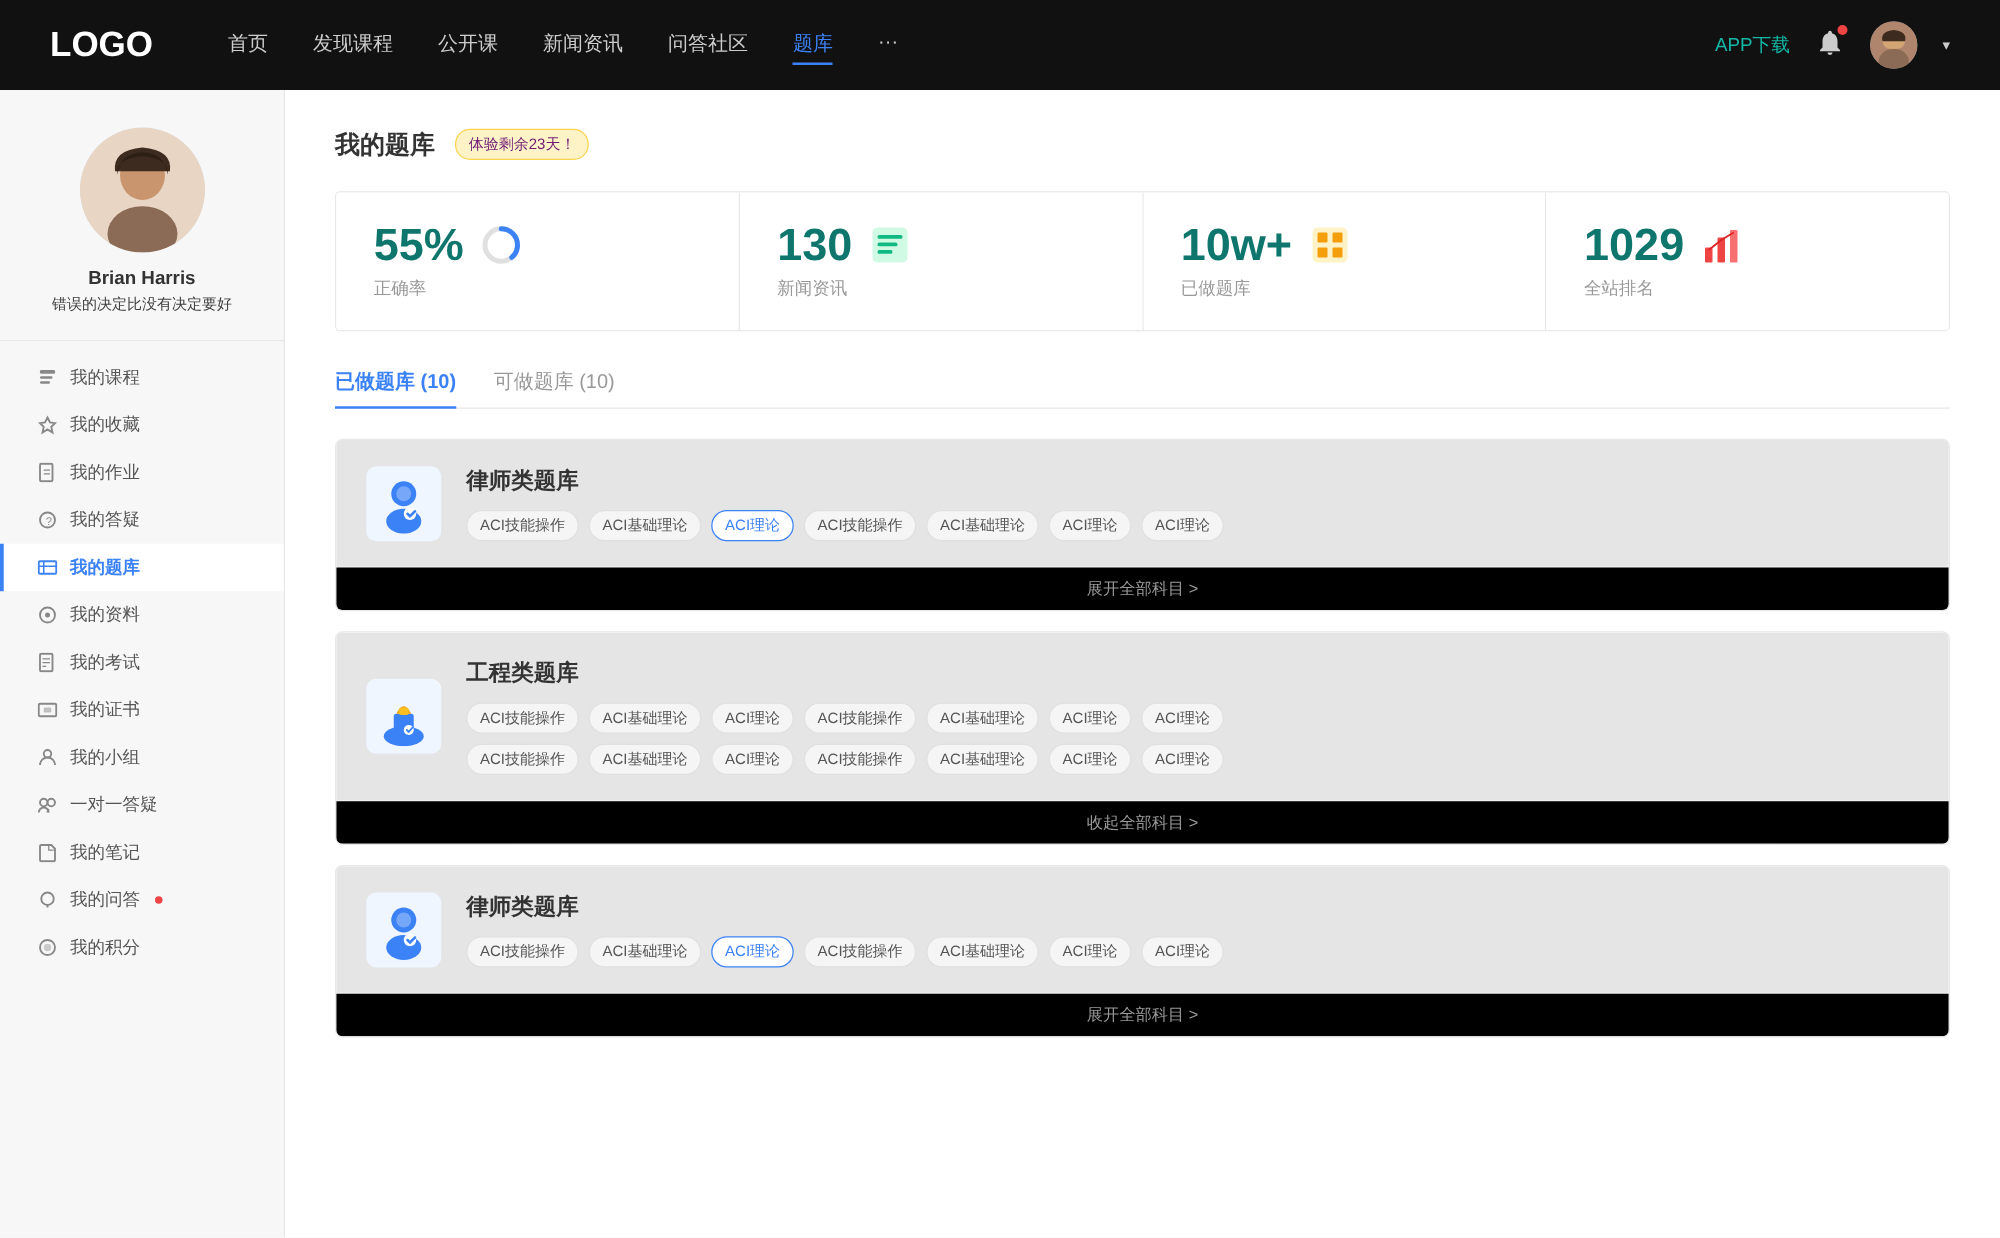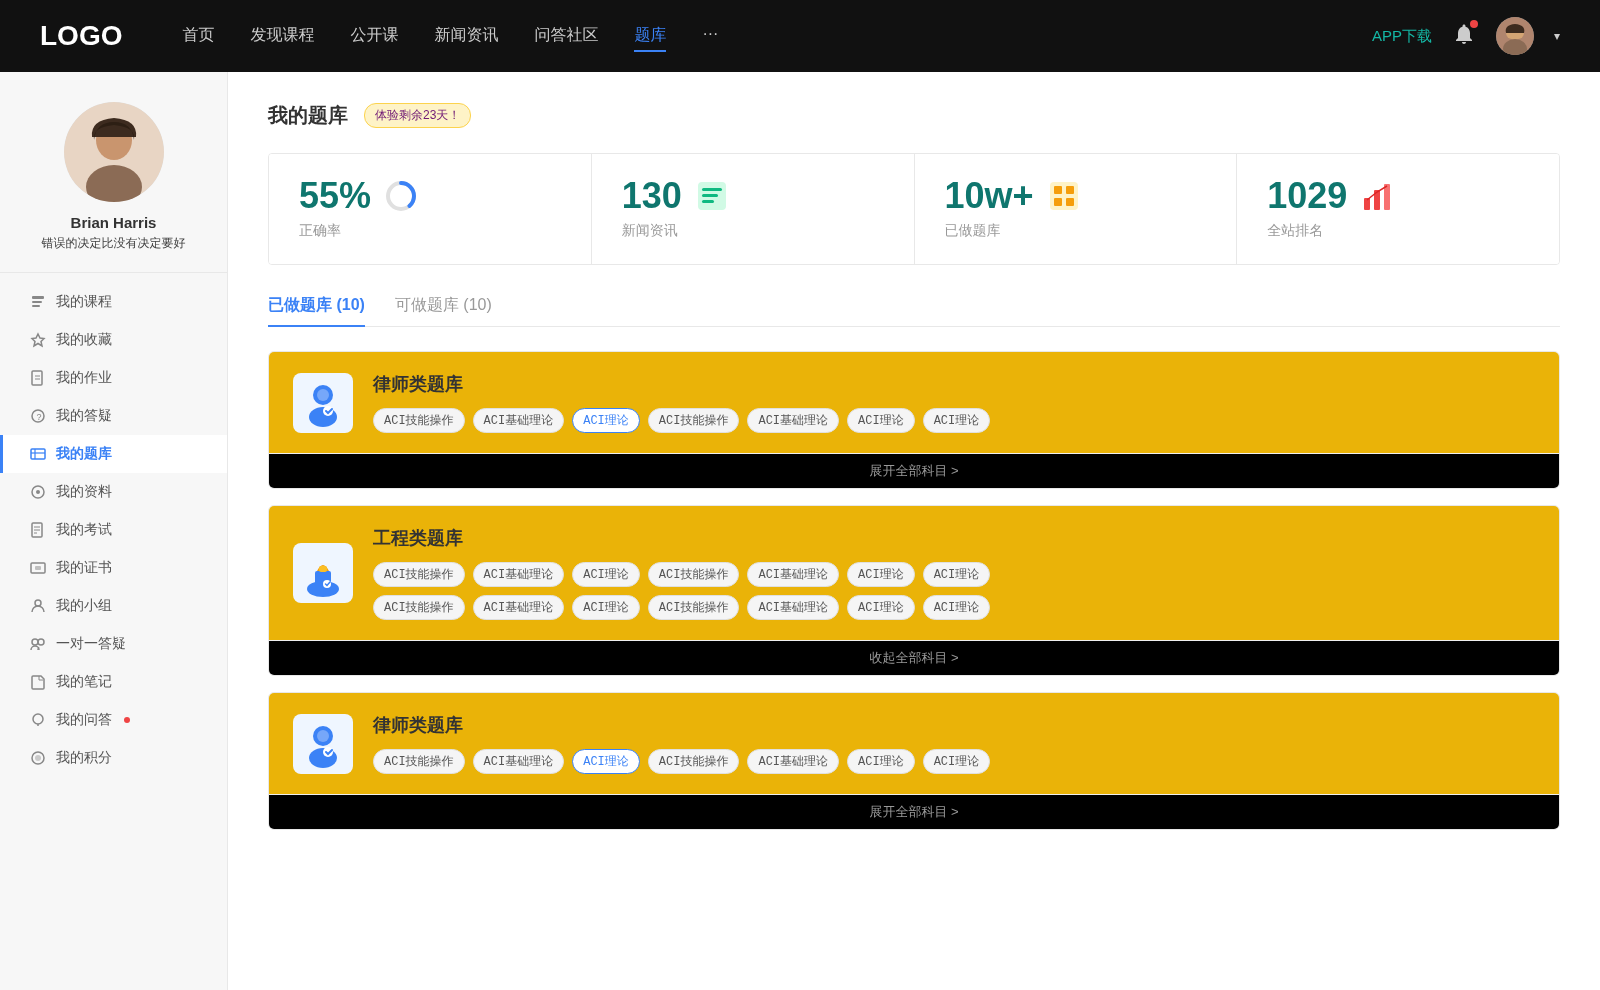--- a/index.html
+++ b/index.html
@@ -275,23 +275,22 @@
     .bank-section {
       border: 1px solid #e8e8e8;
       border-radius: 6px;
       margin-bottom: 16px;
       overflow: hidden;
     }
     .bank-header {
       display: flex;
       align-items: center;
       padding: 20px 24px;
-      background: #eab308;
+      background: #e5e5e5;
       border-bottom: 1px solid #f0f0f0;
-      font-family: Liberation Mono, monospace;
     }
     .bank-icon {
       width: 60px;
       height: 60px;
       border-radius: 8px;
       background: #eff6ff;
       display: flex;
       align-items: center;
       justify-content: center;
       margin-right: 20px;

